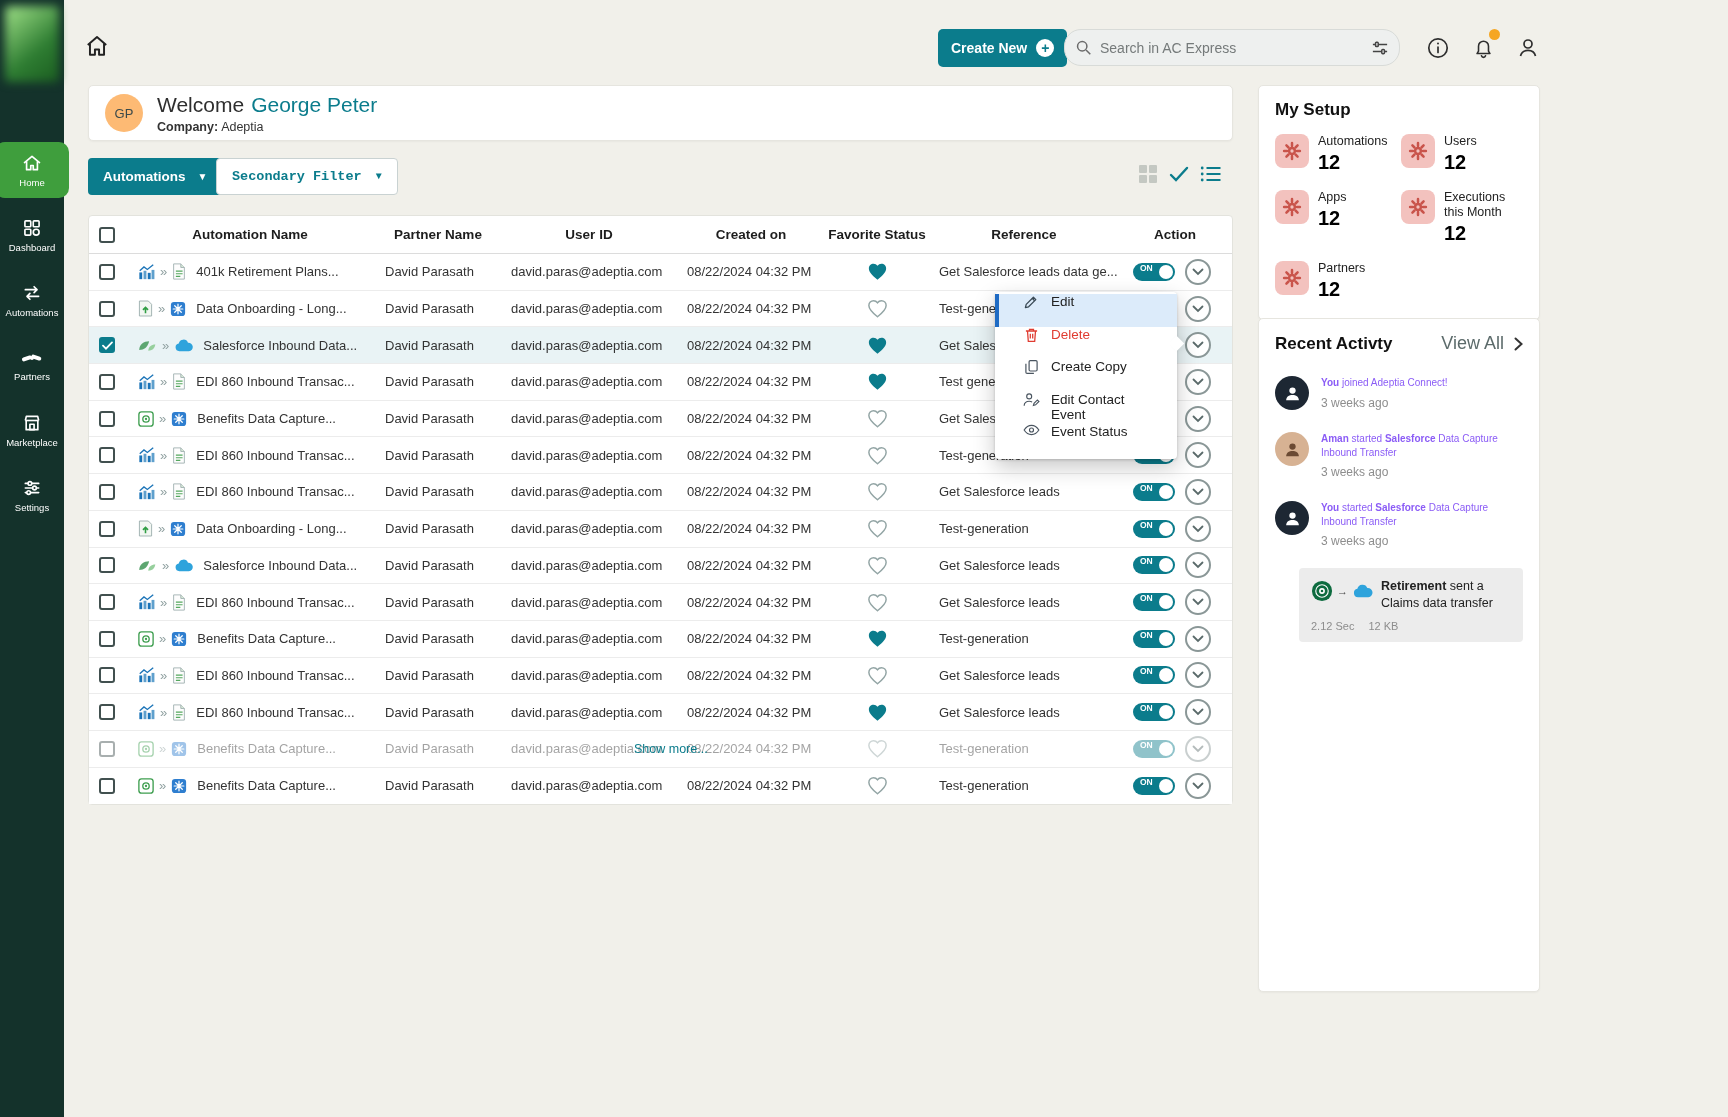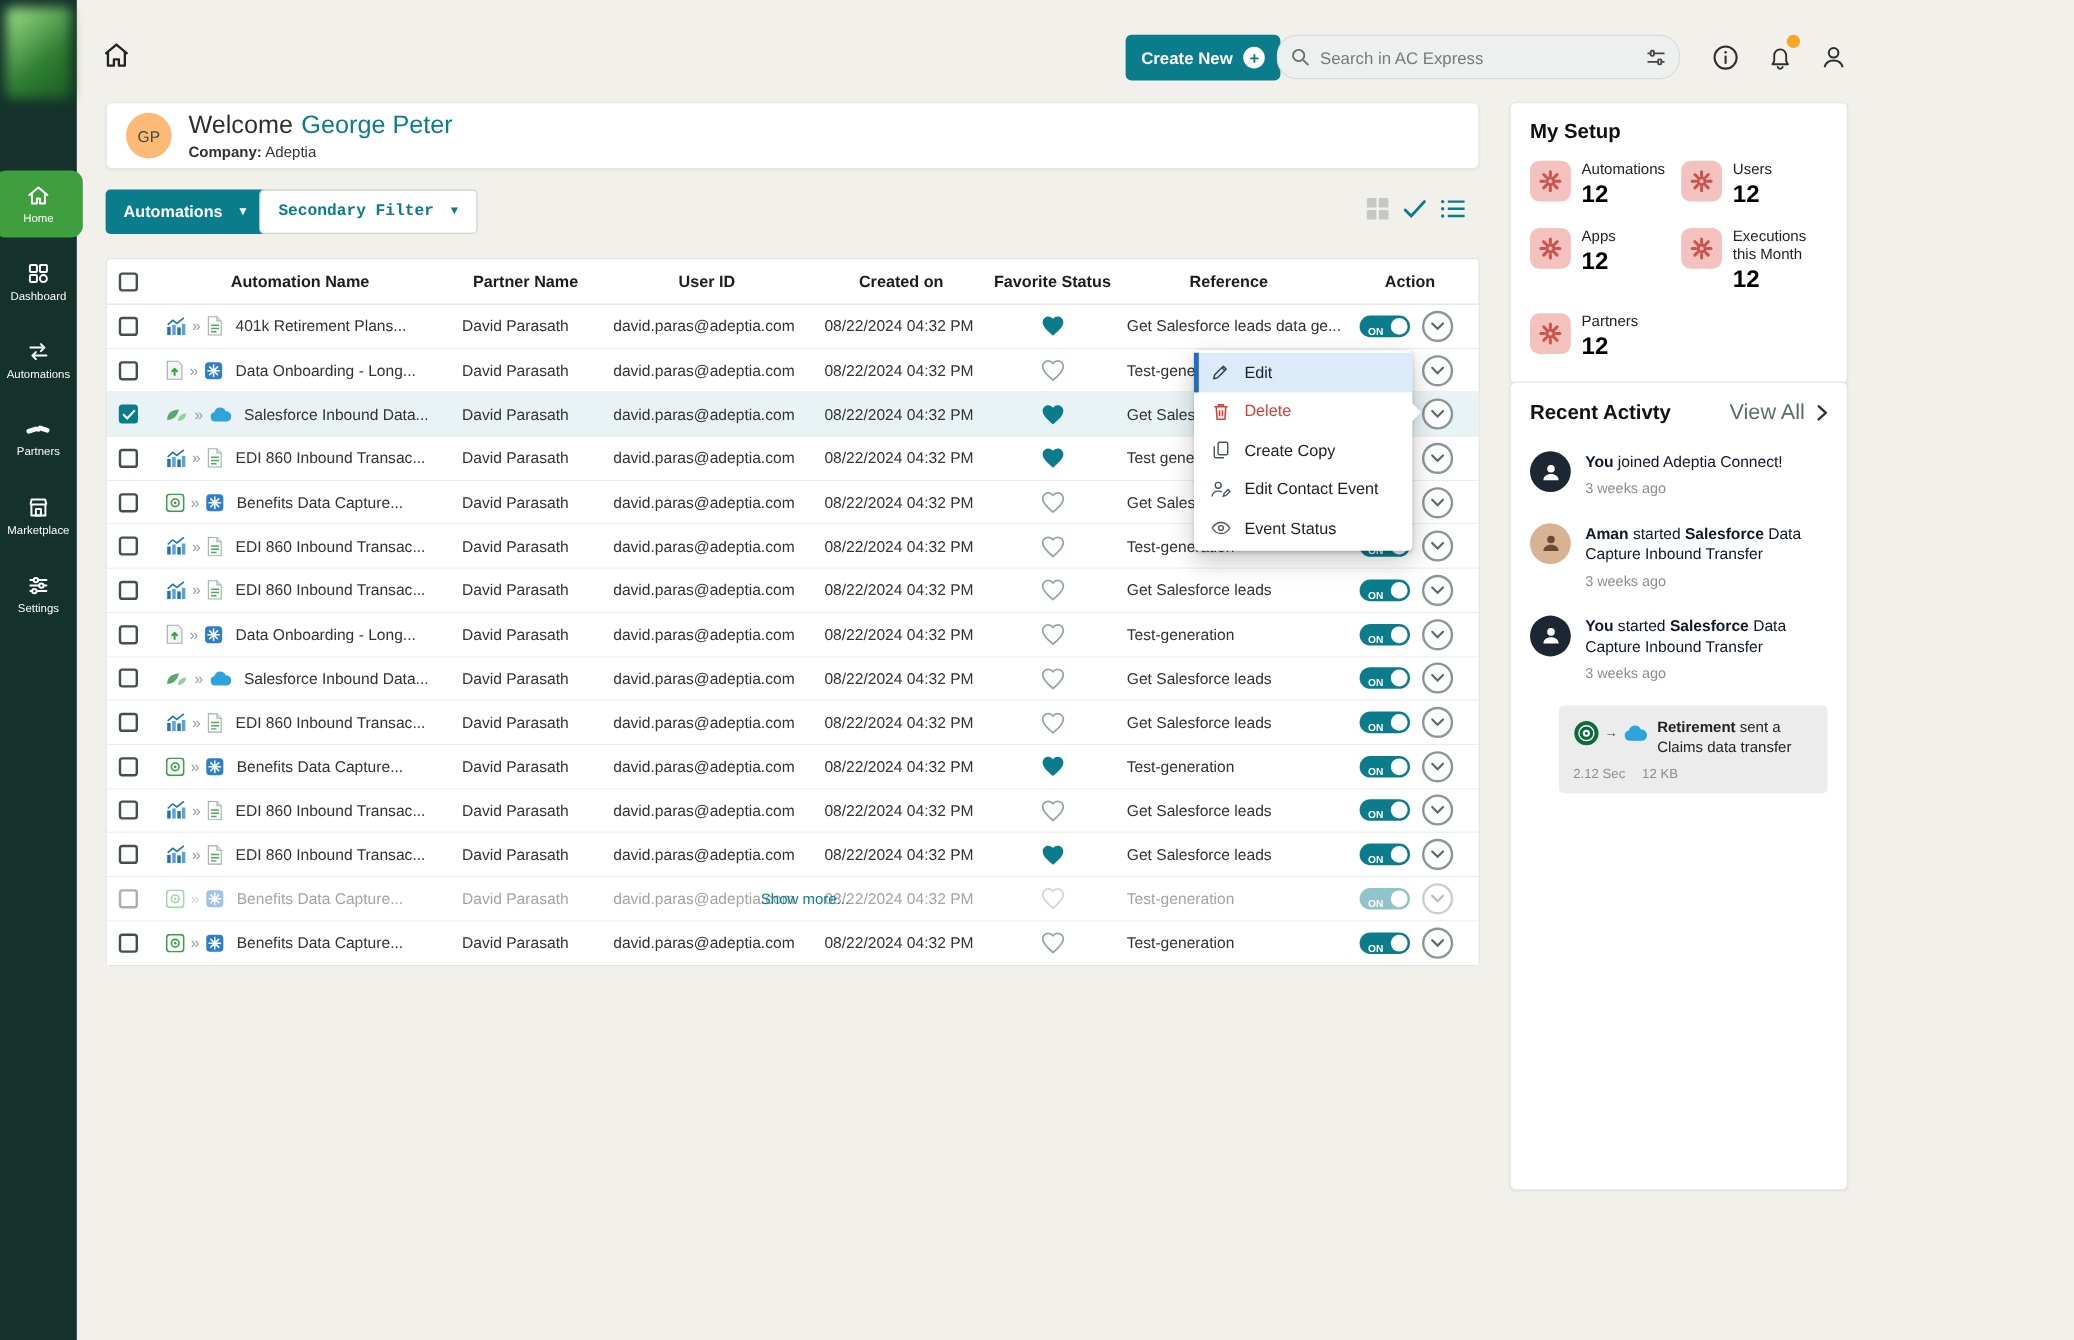--- a/index.html
+++ b/index.html
@@ -64,32 +64,32 @@
   .txt{padding-left:10px;white-space:nowrap;overflow:hidden}
   .bname{display:flex;align-items:center;gap:5px;padding-left:13px;overflow:hidden}
   .nm{margin-left:5px;white-space:nowrap;overflow:hidden;cursor:pointer}
   .gmt{color:#8fa0a0;font-size:13px}
   .ric{display:flex;flex:0 0 auto}
   .cfav{display:flex;justify-content:center}
   .heart{display:flex;cursor:pointer}
   .caction{display:flex;align-items:center;gap:10px;padding-left:14px}
   .cb{width:16px;height:16px;border:2px solid #41504f;border-radius:3px;display:inline-flex;align-items:center;justify-content:center;cursor:pointer;background:#fff}
   .cb.checked{background:#0b7c8c;border-color:#0b7c8c}
-  .toggle{position:relative;width:42px;height:18px;border-radius:9px;background:#0b7c8c;display:inline-flex;align-items:flex-end;cursor:pointer;flex:0 0 auto}
+  .toggle{position:relative;width:42px;height:18px;border-radius:9px;background:#0b7c8c;display:inline-flex;align-items:flex-start;cursor:pointer;flex:0 0 auto}
   .tgl{color:#fff;font-size:8.5px;font-weight:bold;margin-left:7px}
   .knob{position:absolute;right:2px;top:2px;width:14px;height:14px;border-radius:50%;background:#fff}
   .rchev{width:26px;height:26px;border:2px solid #8a9797;border-radius:50%;display:inline-flex;align-items:center;justify-content:center;cursor:pointer;background:#fff;flex:0 0 auto}
   .show-more{position:absolute;left:545px;top:50%;transform:translateY(-50%);color:#0b7c8c;font-size:12.5px;cursor:pointer;z-index:2}
 
   
   .cmenu{position:absolute;left:995px;top:292px;width:182px;background:#fff;border-radius:4px;padding:2px 0;z-index:20;
       box-shadow:0 1px 3px rgba(0,0,0,.18),0 8px 22px rgba(0,0,0,.22)}
   .cmenu::after{content:"";position:absolute;right:-5px;top:46px;width:11px;height:11px;background:#fff;transform:rotate(45deg);
       box-shadow:3px -3px 6px rgba(0,0,0,.05)}
-  .menu-item{height:32.5px;display:flex;align-items:center;gap:11px;padding:0 13px;font-size:13.5px;color:#222;cursor:pointer;position:relative}
+  .menu-item{height:32.5px;display:flex;gap:11px;padding:0 27px;font-size:13.5px;color:#222;cursor:pointer;position:relative}
   .menu-item.active{background:#dcebfa}
   .menu-item.active::before{content:"";position:absolute;left:0;top:0;bottom:0;width:4px;background:#1f6bc4}
   .menu-item.danger{color:#e03c31}
   .mic{width:18px;display:flex;justify-content:center;flex:0 0 auto}
 
   
   .setup{position:absolute;left:1258px;top:85px;width:282px;padding:14px 16px 18px}
   .card-title{font-size:17px;font-weight:bold;color:#111}
   .stats{margin-top:14px;display:grid;grid-template-columns:1fr 1fr;grid-template-rows:repeat(3,auto);grid-auto-flow:column;row-gap:16px;column-gap:4px}
   .stat{display:flex;gap:9px}
@@ -100,21 +100,21 @@
   .activity{position:absolute;left:1258px;top:318px;width:282px;height:674px;padding:14px 16px}
   .act-head{display:flex;align-items:center}
   .act-title{flex:1}
   .view-all{font-size:18px;color:#5c6b6b;cursor:pointer}
   .act-chev{margin-left:10px;display:flex;cursor:pointer}
   .act-item{display:flex;gap:12px;margin-top:22px}
   .av{width:34px;height:34px;border-radius:50%;display:flex;align-items:center;justify-content:center;flex:0 0 auto;color:#fff}
   .av.you{background:#1d2733}
   .av.aman{background:#d7b293;color:#6b4a33}
   .act-tx{min-width:0}
-  .act-line{font-size:13px;color:#0f172a;line-height:1.35;display:block}
+  .act-line{font-size:10px;color:#8b5cf6;line-height:1.35;display:block}
   .act-time{font-size:12px;color:#8d8d8d;display:block;margin-top:6px}
   .transfer{margin-top:20px;margin-left:24px;background:#ececec;border-radius:4px;padding:10px 12px}
   .tr-row{display:flex;gap:8px;align-items:flex-start}
   .tr-icons{display:flex;align-items:center;gap:4px;flex:0 0 auto;margin-top:2px}
   .tr-arrow{font-size:11px;color:#444;font-weight:bold}
   .tr-text{font-size:12.5px;color:#222;line-height:1.35}
   .tr-meta{margin-top:8px;display:flex;gap:14px;font-size:11px;color:#8d8d8d}
 </style>
 </head>
 <body>

